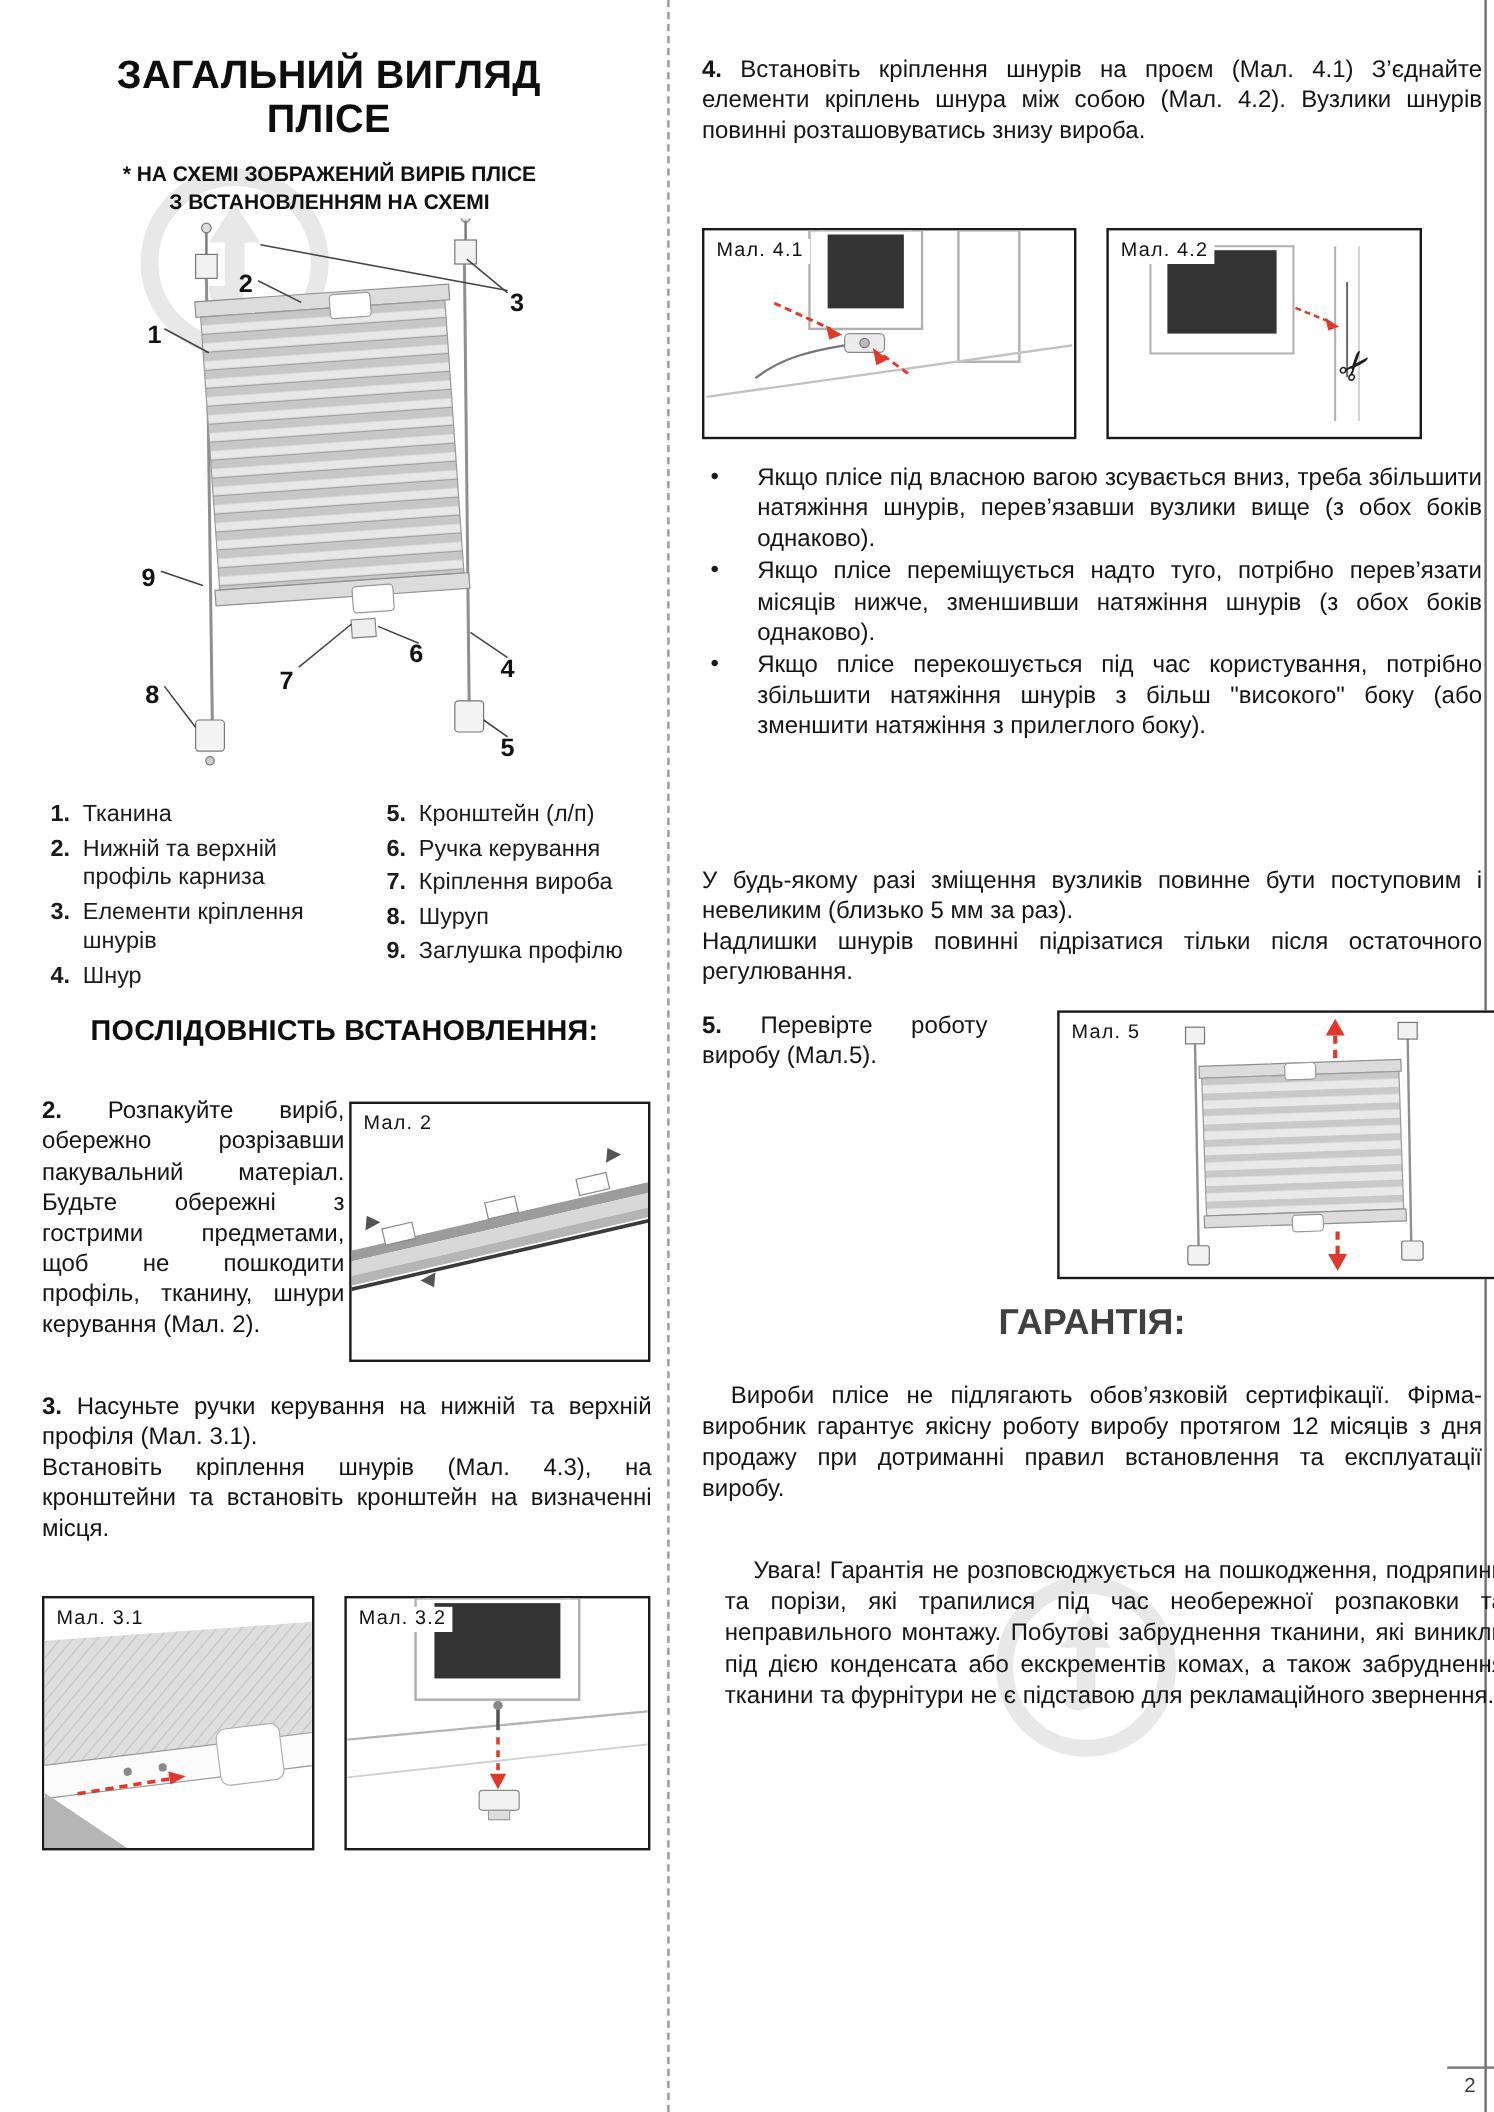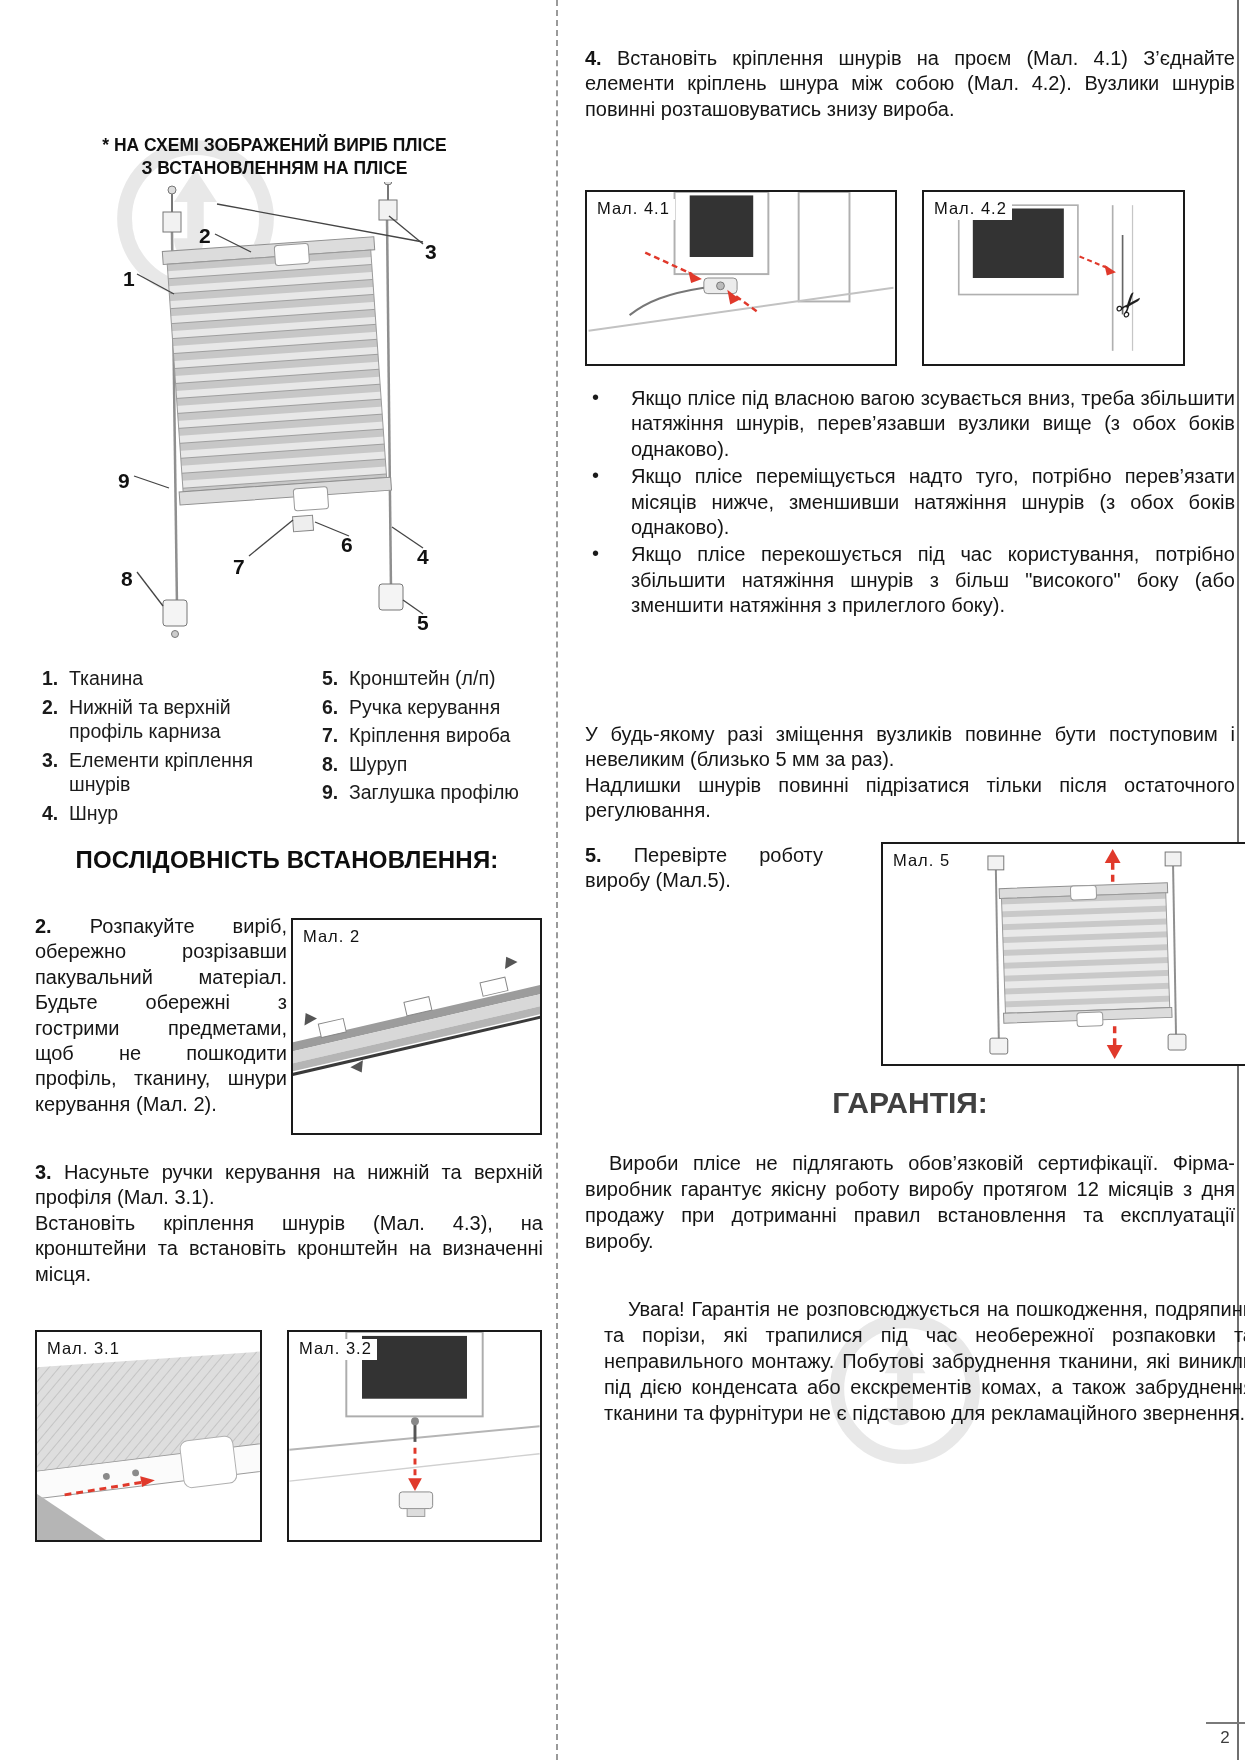--- a/index.html
+++ b/index.html
@@ -84,24 +84,28 @@
       <circle cx="50" cy="50" r="43" fill="none" stroke="#d6d6d6" stroke-width="9"></circle>
       <path d="M50 20 L63 40 L55 40 L55 62 Q55 73 46 73 Q37 73 37 62 L45 62 L45 40 L37 40 Z" fill="#d6d6d6"></path>
     </svg>
   </div>
 
   <div class="divider"></div>
   <div class="edge-line"></div>
   <div class="corner-line"></div>
   <div class="page-num">2</div>
 
+  <h1 class="main-title">
+    <span>ЗАГАЛЬНИЙ ВИГЛЯД</span>
+    <span>ПЛІСЕ</span>
+  </h1>
 
   <div class="subtitle">
     <span>* НА СХЕМІ ЗОБРАЖЕНИЙ ВИРІБ ПЛІСЕ</span>
-    <span>З ВСТАНОВЛЕННЯМ НА ПЛІСЕ</span>
+    <span>З ВСТАНОВЛЕННЯМ НА СХЕМІ</span>
   </div>
 
   <svg class="main-diagram" viewBox="0 0 510 478">
     <defs>
       <pattern id="pleats" width="12" height="15" patternUnits="userSpaceOnUse">
         <rect width="12" height="15" fill="#e8e8e8"></rect>
         <rect width="12" height="7" fill="#c7c7c7"></rect>
         <rect y="14" width="12" height="1" fill="#9e9e9e"></rect>
       </pattern>
     </defs>

